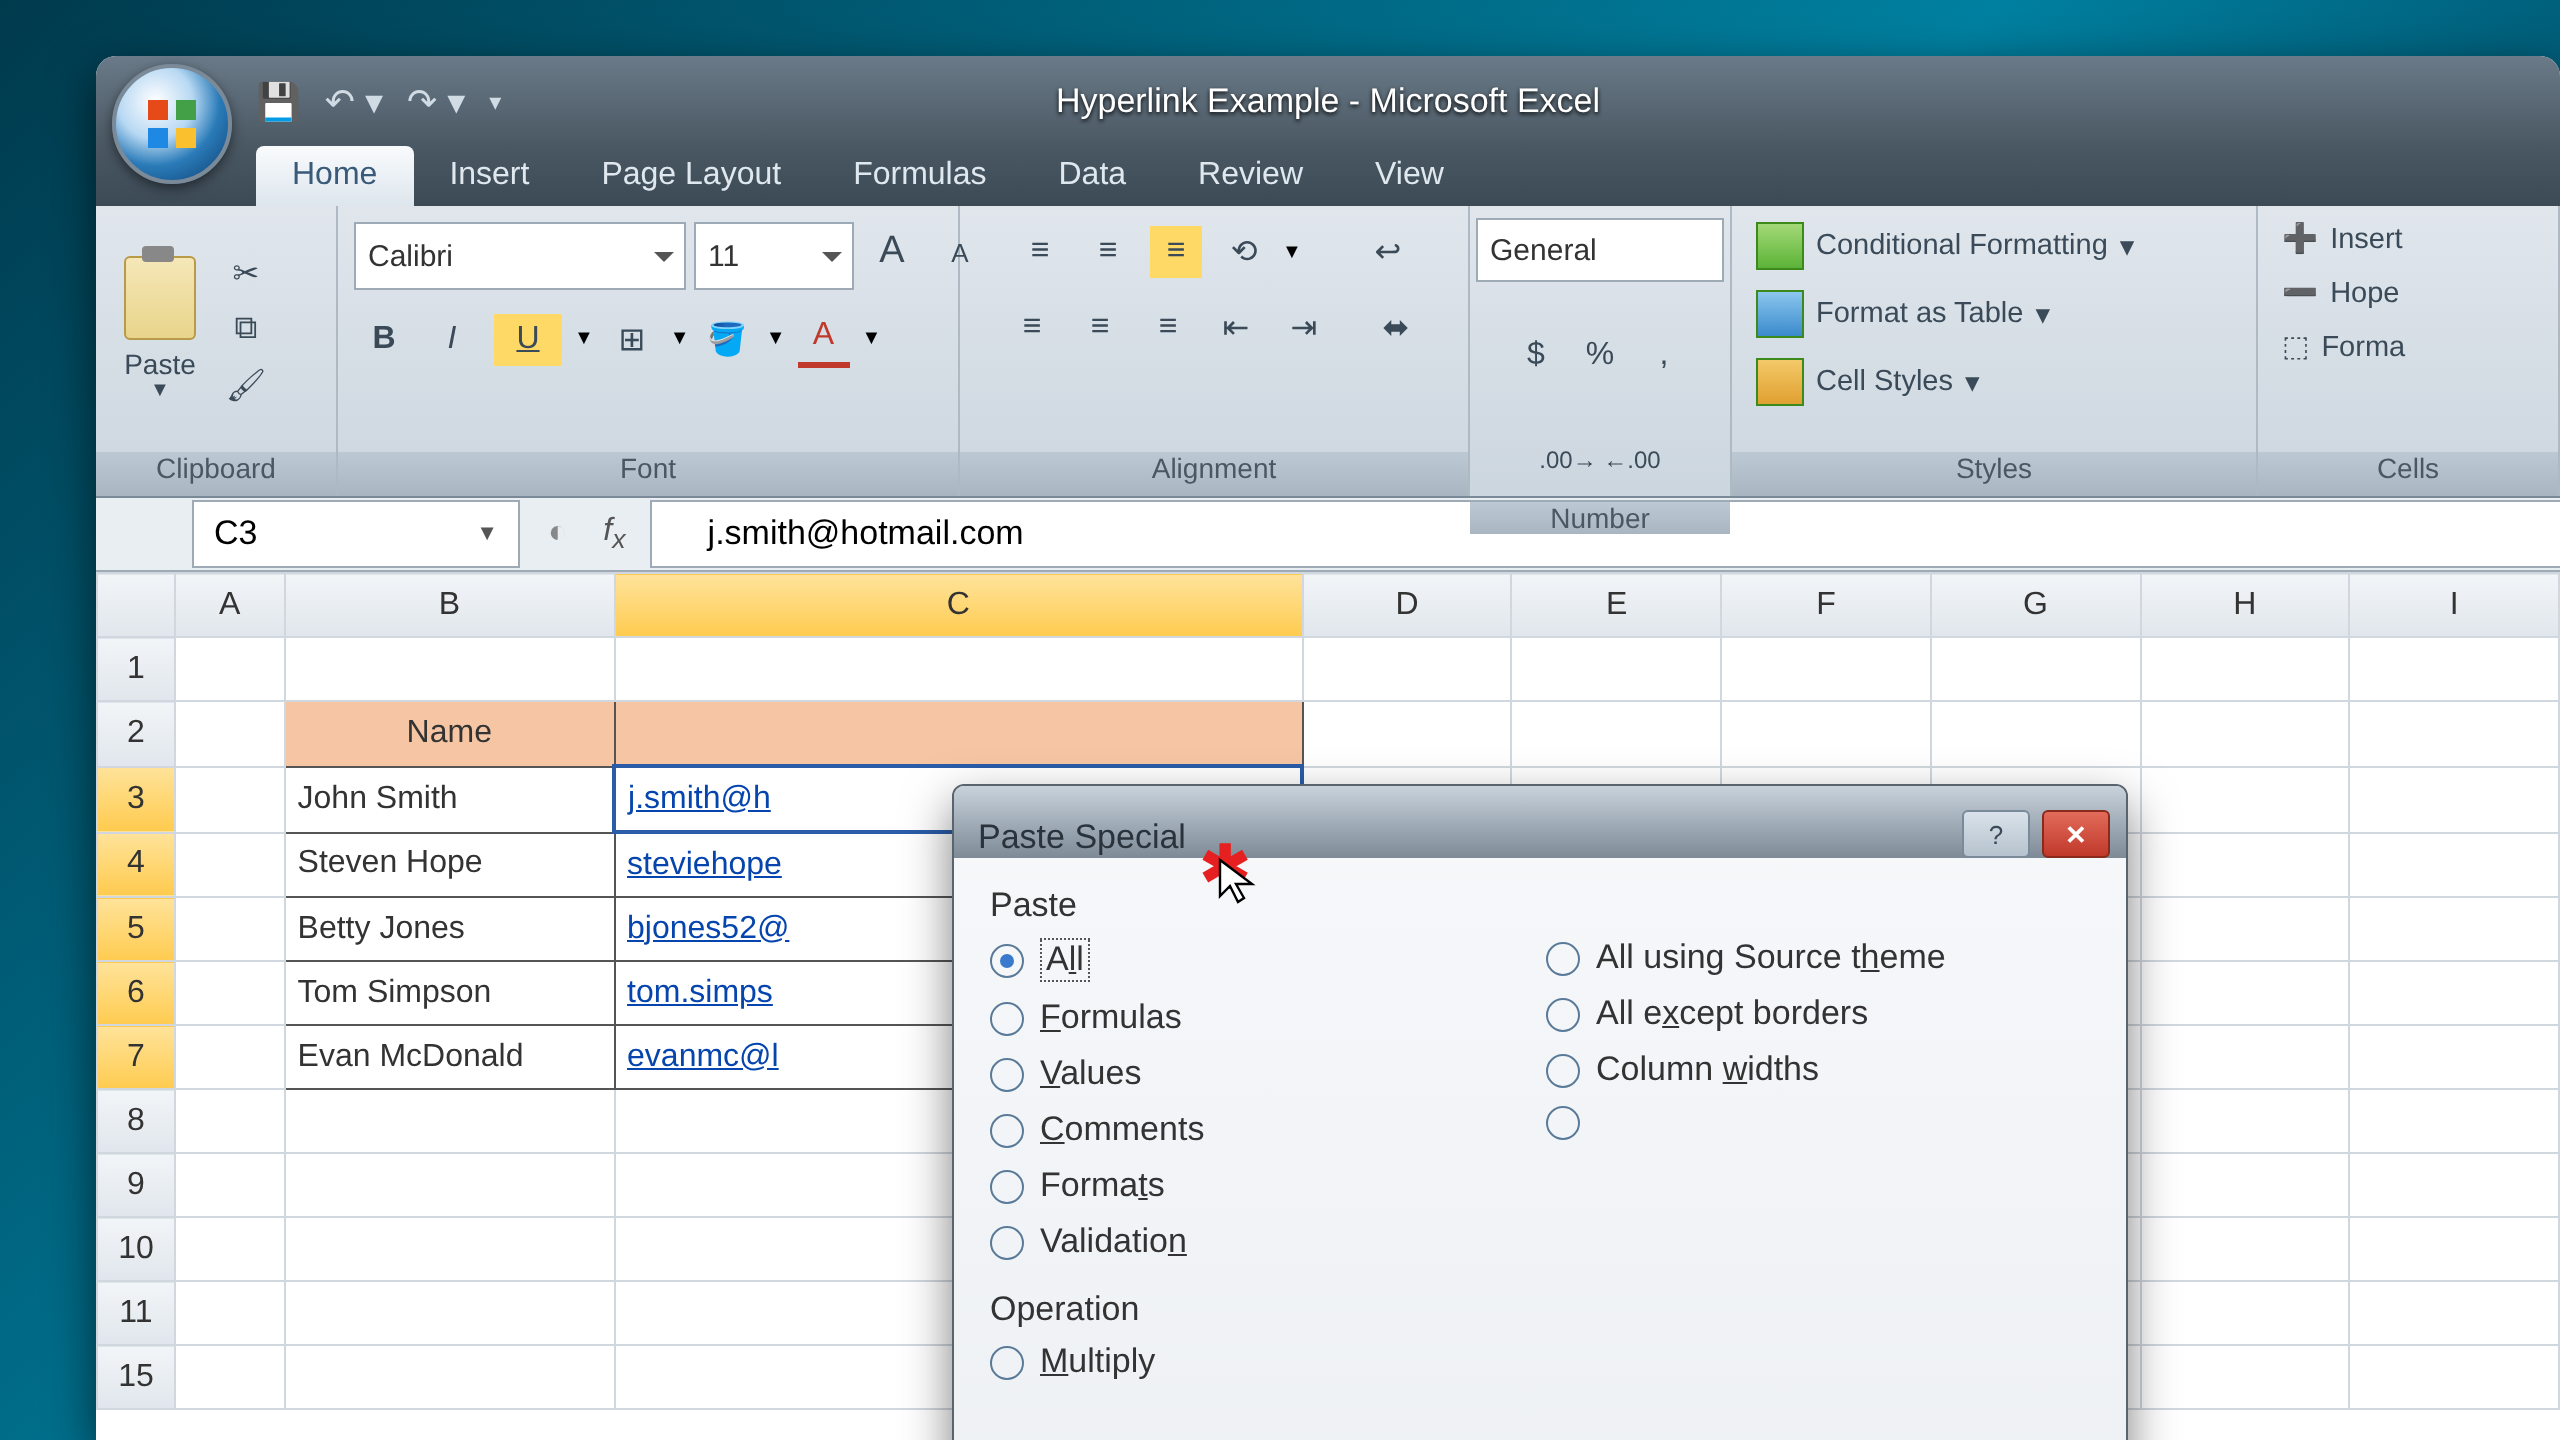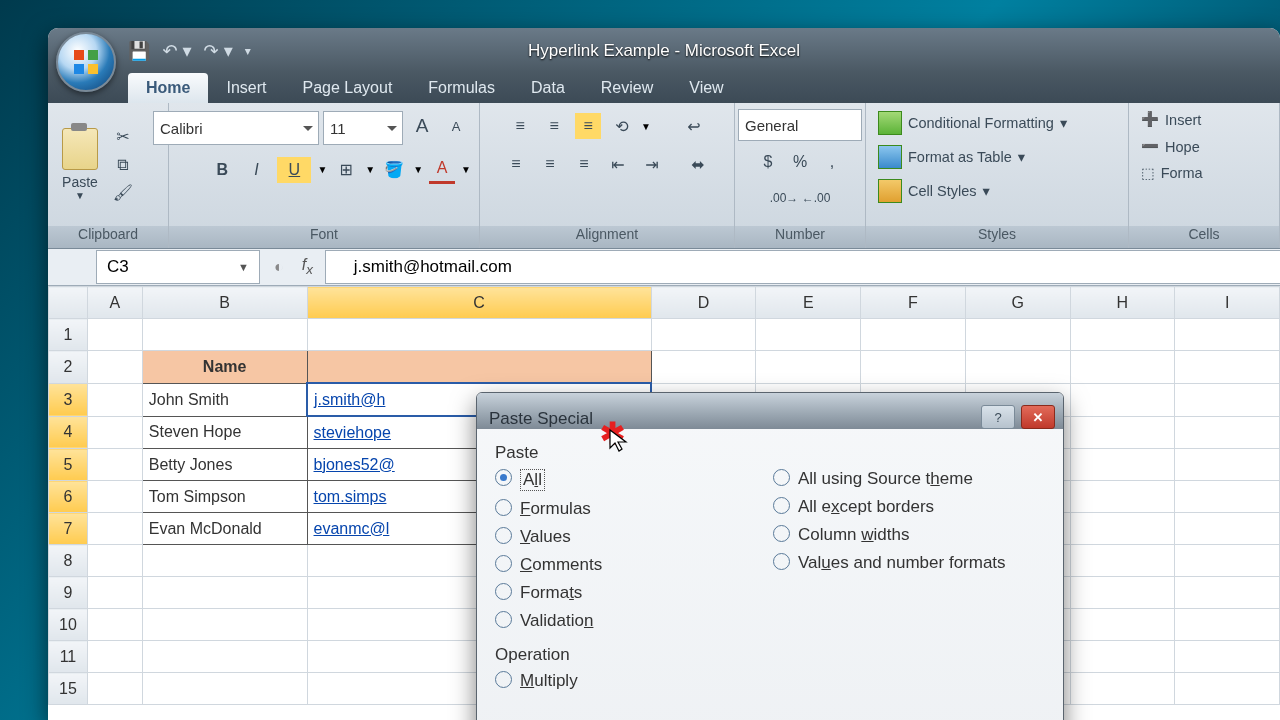--- a/index.html
+++ b/index.html
@@ -5,21 +5,21 @@
   body{margin:0;font-family:"Segoe UI",Tahoma,sans-serif;background:linear-gradient(135deg,#003a4d,#0080a0,#001020);width:1280px;height:720px;overflow:hidden;padding:28px 0 0 48px;box-sizing:border-box}
   .excel-window{width:1232px;height:692px;background:#fff;border-radius:10px 10px 0 0;box-shadow:0 8px 24px rgba(0,0,0,.6);overflow:hidden;position:relative}
   .titlebar{height:45px;background:linear-gradient(#6a7a88,#4a5863);display:flex;align-items:center;position:relative}
   .orb{width:56px;height:56px;border-radius:50%;background:radial-gradient(circle at 35% 30%,#fff,#b7d8f3 35%,#2a7bb8 60%,#0c3c70);position:absolute;top:4px;left:8px;border:2px solid #7a8a98;box-shadow:0 2px 6px rgba(0,0,0,.5)}
   .orb svg{position:absolute;top:50%;left:50%;transform:translate(-50%,-50%)}
   .qat{margin-left:80px;display:flex;gap:12px;align-items:center}
   .qat span{color:#d0dbe4;font-size:18px}
   .title-text{position:absolute;left:50%;transform:translateX(-50%);color:#fff;font-size:17px;text-shadow:0 1px 2px #000}
   .tabbar{height:30px;background:linear-gradient(#4a5863,#3c4a56);display:flex;align-items:flex-end;padding-left:80px}
   .tab{padding:6px 18px;color:#dfe8ef;font-size:16px;cursor:pointer}
-  .tab.active{background:linear-gradient(#f9fbfd,#dde6ed);color:#3a5a7a;border-radius:4px 4px 0 0;font-weight:700}
+  .tab.active{background:linear-gradient(#f9fbfd,#dde6ed);color:#3a5a7a;border-radius:4px 4px 0 0;font-weight:400}
   .ribbon{height:145px;background:linear-gradient(#e0e6ec,#ccd6df);display:flex;border-bottom:1px solid #7a8a98}
   .group{border-right:1px solid #aeb9c4;display:flex;flex-direction:column;position:relative}
   .group-body{flex:1;display:flex;align-items:center;padding:4px}
   .group-label{height:22px;background:linear-gradient(#bcc8d3,#a9b6c2);text-align:center;font-size:14px;color:#4a5863;position:relative}
   .big-btn{display:flex;flex-direction:column;align-items:center;justify-content:center;padding:4px 10px;font-size:14px;color:#3a4a58}
   .clipboard-icon{width:34px;height:40px;background:linear-gradient(#f5e7b8,#e8d48a);border:1px solid #b89a48;border-radius:3px;position:relative;margin-bottom:4px}
   .clipboard-icon::before{content:"";position:absolute;top:-6px;left:8px;width:16px;height:8px;background:#888;border-radius:2px}
   .mini-btn{width:26px;height:26px;display:flex;align-items:center;justify-content:center;margin:2px;font-size:16px;color:#3a4a58}
   .font-select{border:1px solid #9eabb7;background:#fff;height:28px;font-size:15px;padding:2px 22px 2px 6px;color:#333;appearance:none;background-image:linear-gradient(45deg,transparent 48%,#555 52%),linear-gradient(-45deg,transparent 48%,#555 52%);background-position:right 10px center,right 5px center;background-size:5px 5px;background-repeat:no-repeat}
   .bold{font-weight:bold}.italic{font-style:italic}.underline{text-decoration:underline;background:#ffd966;padding:0 4px}
@@ -32,37 +32,37 @@
   .formula-input{flex:1;border:1px solid #9eabb7;border-right:none;background:#fff;height:28px;padding:2px 28px;font-size:17px;display:flex;align-items:center}
   .grid-area{position:relative;background:#fff;overflow:hidden}
   table.sheet{border-collapse:collapse;table-layout:fixed}
   .sheet th,.sheet td{border:1px solid #d0d7de;height:31px;font-size:16px;text-align:center;color:#333;padding:0}
   .sheet th{background:linear-gradient(#f2f5f8,#e0e6ec);font-weight:normal}
   .sheet th.col-sel{background:linear-gradient(#ffe39a,#ffcb4f)}
   .sheet th.row-sel{background:linear-gradient(#ffe39a,#ffcb4f)}
   .corner{width:38px;background:linear-gradient(135deg,#e0e6ec 48%,#9eabb7 52%)}
   .row-hdr{width:38px}
   .data-cell{text-align:left!important;padding:0 6px!important}
-  .name-header{background:#f6c6a4;font-weight:bold;border:1.5px solid #555!important}
+  .name-header{background:#f6c6a4;font-weight:normal;border:1.5px solid #555!important}
   .data-border{border:1.5px solid #555!important}
   .email-link{color:#0645ad;text-decoration:underline}
   .sel-cell{border:2px solid #2a5ca8!important}
   
   .dialog{position:absolute;top:364px;left:428px;width:586px;height:360px;background:linear-gradient(#f6f8fa,#eef1f4);border:1px solid #5a646e;border-radius:6px;box-shadow:0 10px 24px rgba(0,0,0,.5);overflow:hidden}
   .dlg-title{height:36px;background:linear-gradient(#c8d2db,#9aa6b1 60%,#7e8a96);display:flex;align-items:flex-end;padding:0 8px 0 12px;font-size:17px;color:#2a333c}
   .dlg-title-buttons{margin-left:auto;display:flex;gap:6px}
   .dlg-btn{width:32px;height:22px;border-radius:3px;display:flex;align-items:center;justify-content:center;font-size:13px;color:#fff}
   .dlg-help{background:linear-gradient(#d9e2ea,#b6c2cd);color:#3a4a58;border:1px solid #7a8a98}
   .dlg-close{background:linear-gradient(#e26b5a,#c0392b);border:1px solid #8a2a1c;font-weight:bold}
   .dlg-body{padding:10px 18px;font-size:17px;color:#333}
   .dlg-section{font-size:17px;color:#333;margin:4px 0 6px}
   .radio-cols{display:flex}
   .radio-col{display:flex;flex-direction:column;gap:8px}
   .radio-col.left{width:278px}
-  .radio-item{display:flex;align-items:flex-start;gap:8px}
+  .radio-item{display:flex;align-items:center;gap:8px}
   .radio{width:15px;height:15px;border:1.5px solid #5a7a99;border-radius:50%;display:inline-flex;align-items:center;justify-content:center}
   .radio.checked::after{content:"";width:7px;height:7px;background:#3a7acc;border-radius:50%}
   .radio-item span u{text-decoration:underline}
   .focus-box{border:1px dotted #555;padding:0 2px}
   .star{position:absolute;top:388px;left:552px;color:#e62020;font-size:30px;font-weight:bold;pointer-events:none}
   .cursor{position:absolute;top:400px;left:560px;pointer-events:none}
 </style>
 </head>
 <body>
 
@@ -107,21 +107,21 @@
         <div>
           <div class="mini-btn">✂</div>
           <div class="mini-btn">⧉</div>
           <div class="mini-btn">🖌</div>
         </div>
       </div>
       <div class="group-label">Clipboard</div>
     </div>
 
     <div class="group" style="width:310px">
-      <div class="group-body" style="flex-direction:column;align-items:flex-end;gap:8px;padding:8px">
+      <div class="group-body" style="flex-direction:column;align-items:flex-start;gap:8px;padding:8px">
         <div style="display:flex;gap:4px">
           <input class="font-select" style="width: 136px;" value="Calibri">
           <input class="font-select" style="width: 50px;" value="11">
           <span class="mini-btn" style="font-size:19px">A</span>
           <span class="mini-btn" style="font-size:13px">A</span>
         </div>
         <div style="display:flex;gap:4px;align-items:center">
           <span class="mini-btn bold">B</span>
           <span class="mini-btn italic">I</span>
           <span class="mini-btn underline">U</span>
@@ -155,21 +155,21 @@
           <span class="mini-btn">⇤</span>
           <span class="mini-btn">⇥</span>
           <span style="width:8px"></span>
           <span class="mini-btn">⬌</span>
         </div>
       </div>
       <div class="group-label">Alignment</div>
     </div>
 
     <div class="group" style="width:130px">
-      <div class="group-body" style="flex-direction:column;gap:6px;padding:6px">
+      <div class="group-body" style="flex-direction:column;gap:22px;padding:6px">
         <input class="num-select" value="General" style="">
         <div style="display:flex;gap:2px">
           <span class="mini-btn">$</span>
           <span class="mini-btn">%</span>
           <span class="mini-btn">,</span>
         </div>
         <div style="display:flex;gap:2px">
           <span class="mini-btn" style="font-size:12px">.00→</span>
           <span class="mini-btn" style="font-size:12px">←.00</span>
         </div>
@@ -449,21 +449,20 @@
             <div class="radio-item">
               <span class="radio "></span>
               <span>All e<u>x</u>cept borders</span>
             </div>
             <div class="radio-item">
               <span class="radio "></span>
               <span>Column <u>w</u>idths</span>
             </div>
             <div class="radio-item">
               <span class="radio "></span>
-              <span>Val<u>u</u>es and number formats</span>
             </div>
           </div>
       </div>
       <div class="dlg-section" style="margin-top:14px">Operation</div>
       <div class="radio-cols">
         <div class="radio-col" id="op-right">
             <div class="radio-item">
               <span class="radio "></span>
               <span><u>M</u>ultiply</span>
             </div>

